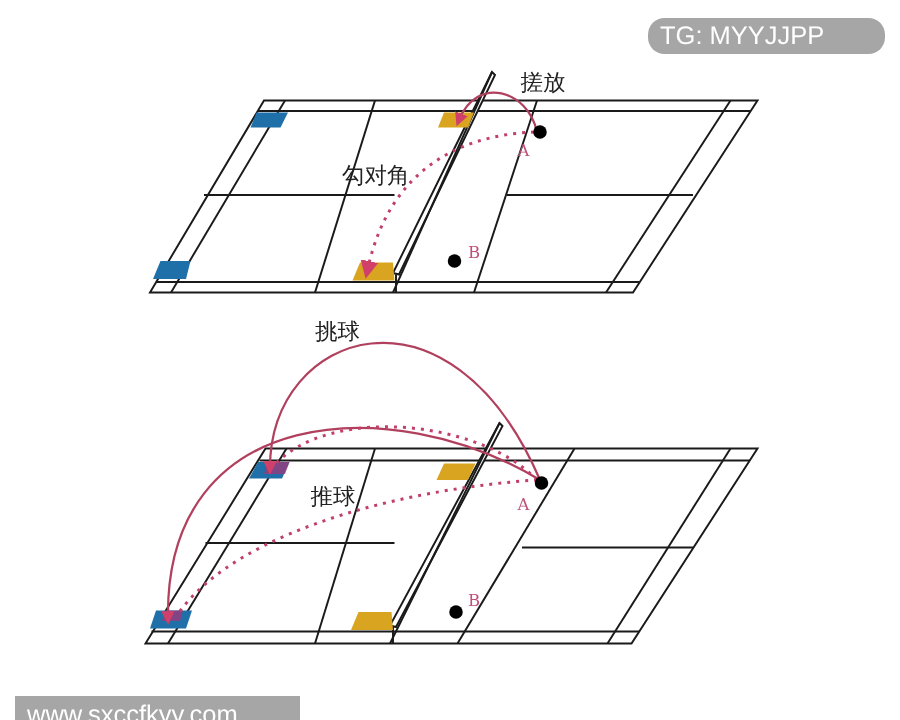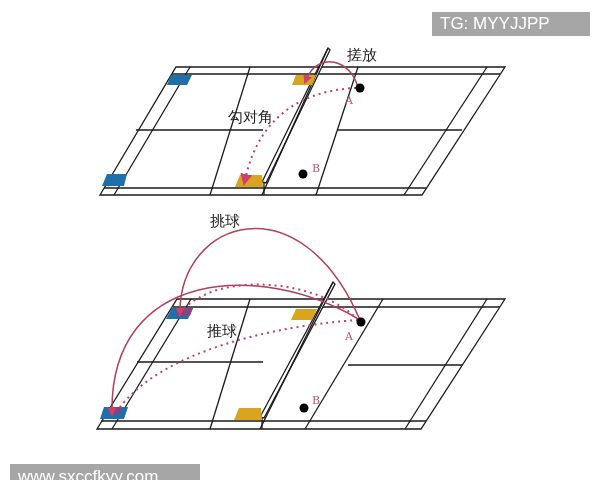--- a/index.html
+++ b/index.html
@@ -3,21 +3,21 @@
   <meta charset="utf-8">
   <style>
     html, body { margin: 0; padding: 0; background: #ffffff; }
     body { width: 600px; height: 480px; position: relative; overflow: hidden; font-family: "DejaVu Sans", sans-serif; }
     #stage { position: absolute; left: 0; top: 0; width: 600px; height: 480px; }
     .tag {
       position: absolute; background: #a6a6a6; color: #ffffff;
       font-family: "Liberation Sans", sans-serif; font-size: 17px; line-height: 24px;
       padding: 0 8px;
     }
-    #tag-tg { right: 10px; top: 12px; width: 142px; height: 24px; }
+    #tag-tg { right: 10px; top: 12px; width: 142px; height: 24px; border-radius: 11px; }
     #tag-web { left: 10px; top: 464px; width: 174px; height: 26px; line-height: 26px; font-size: 17px; }
     .cn { font-family: "DejaVu Sans", sans-serif; font-size: 15px; fill: #222; }
     .pt { font-family: "DejaVu Serif", serif; font-size: 11px; fill: #c0507a; }
   </style>
 </head>
 <body>
 
 <svg id="stage" viewBox="0 0 600 480" xmlns="http://www.w3.org/2000/svg">
   <defs>
     <marker id="arr" markerWidth="6" markerHeight="6" refX="3" refY="3" orient="auto">

